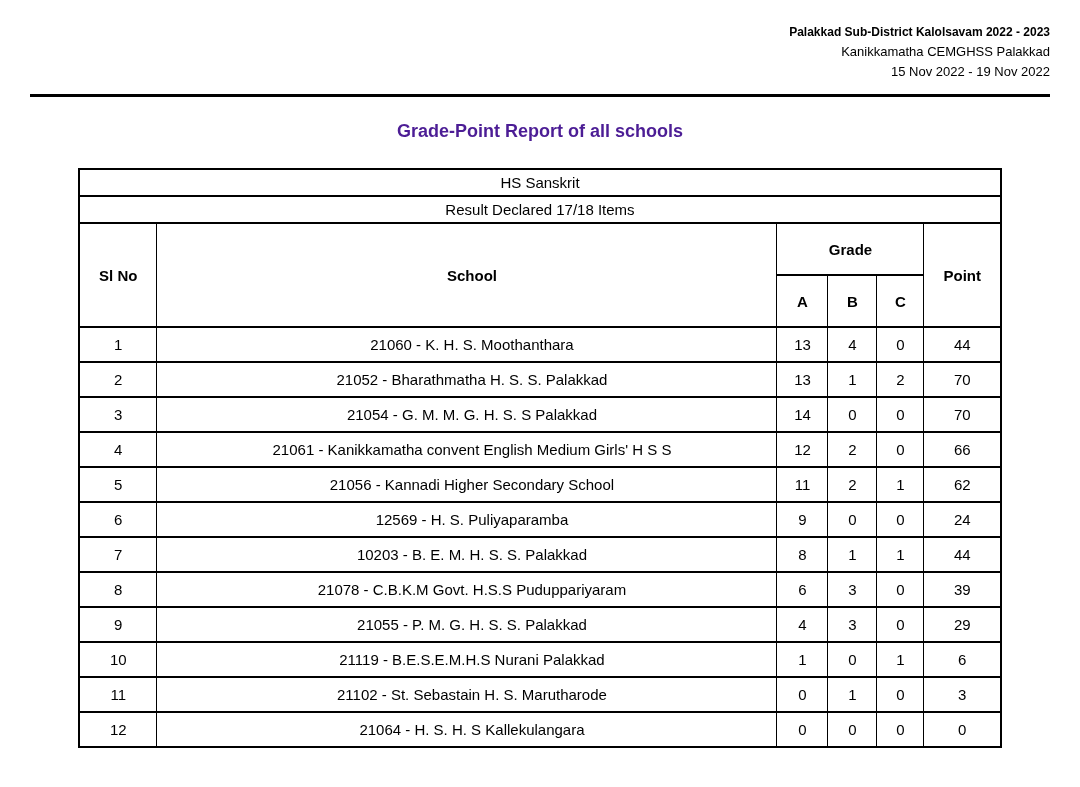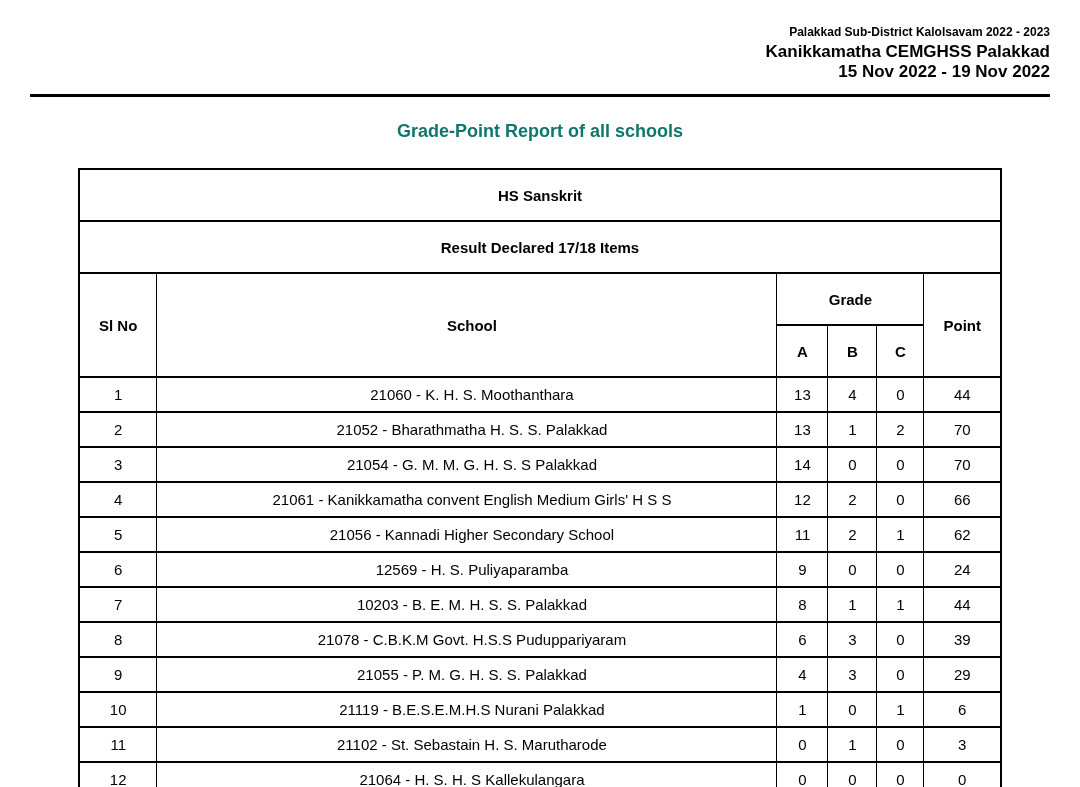--- a/index.html
+++ b/index.html
@@ -16,22 +16,22 @@
     padding: 22px 30px 0 30px;
     text-align: right;
     line-height: 20px;
   }
   .page-header .event-title {
     font-size: 12px;
     font-weight: bold;
   }
   .page-header .host-school,
   .page-header .event-dates {
-    font-size: 17px;
-    font-weight: bold;
+    font-size: 13px;
+    font-weight: normal;
   }
 
   .header-rule {
     height: 0;
     border-top: 3px solid #000000;
     margin: 12px 30px 0 30px;
   }
 
   .report-title {
     margin-top: 24px;
@@ -54,40 +54,40 @@
     border-right: 1px solid #000000;
     border-top: 2px solid #000000;
     border-bottom: 2px solid #000000;
     font-size: 15px;
     text-align: center;
     vertical-align: middle;
     padding: 0 4px;
     overflow: hidden;
     white-space: nowrap;
   }
-  .report-table .section-row td { height: 52px; font-weight: bold; }
+  .report-table .section-row td { height: 27px; font-weight: normal; }
   .report-table .head-row th { height: 52px; font-weight: bold; }
   .report-table tbody td { height: 35px; font-weight: normal; }
   .report-table .cell-school, .report-table th.h-school {
     text-align: center;
     padding-left: 14px;
   }
 </style>
 </head>
 <body>
 
 <div class="page-header">
   <div class="event-title">Palakkad Sub-District Kalolsavam 2022 - 2023</div>
   <div class="host-school">Kanikkamatha CEMGHSS Palakkad</div>
   <div class="event-dates">15 Nov 2022 - 19 Nov 2022</div>
 </div>
 
 <div class="header-rule"></div>
 
-<div class="report-title" style="color: #0f766e;">Grade-Point Report of all schools</div>
+<div class="report-title" style="color: #4c1d95;">Grade-Point Report of all schools</div>
 
 <table class="report-table">
   <colgroup>
     <col style="width:78px">
     <col style="width:620px">
     <col style="width:51px">
     <col style="width:49px">
     <col style="width:47px">
     <col style="width:77px">
   </colgroup>

